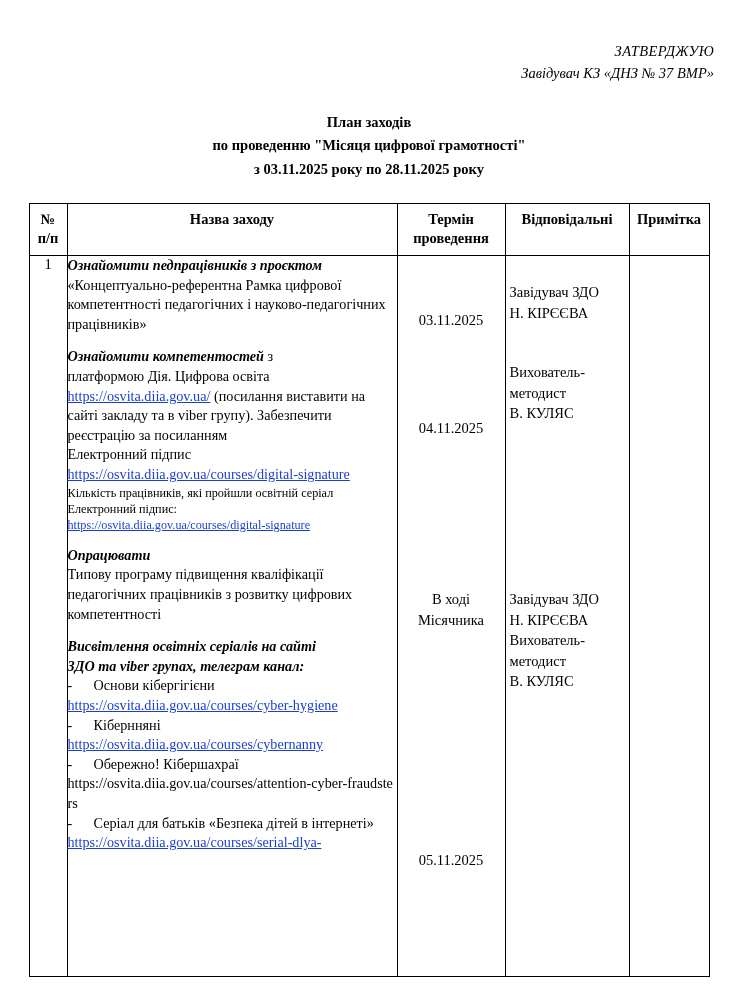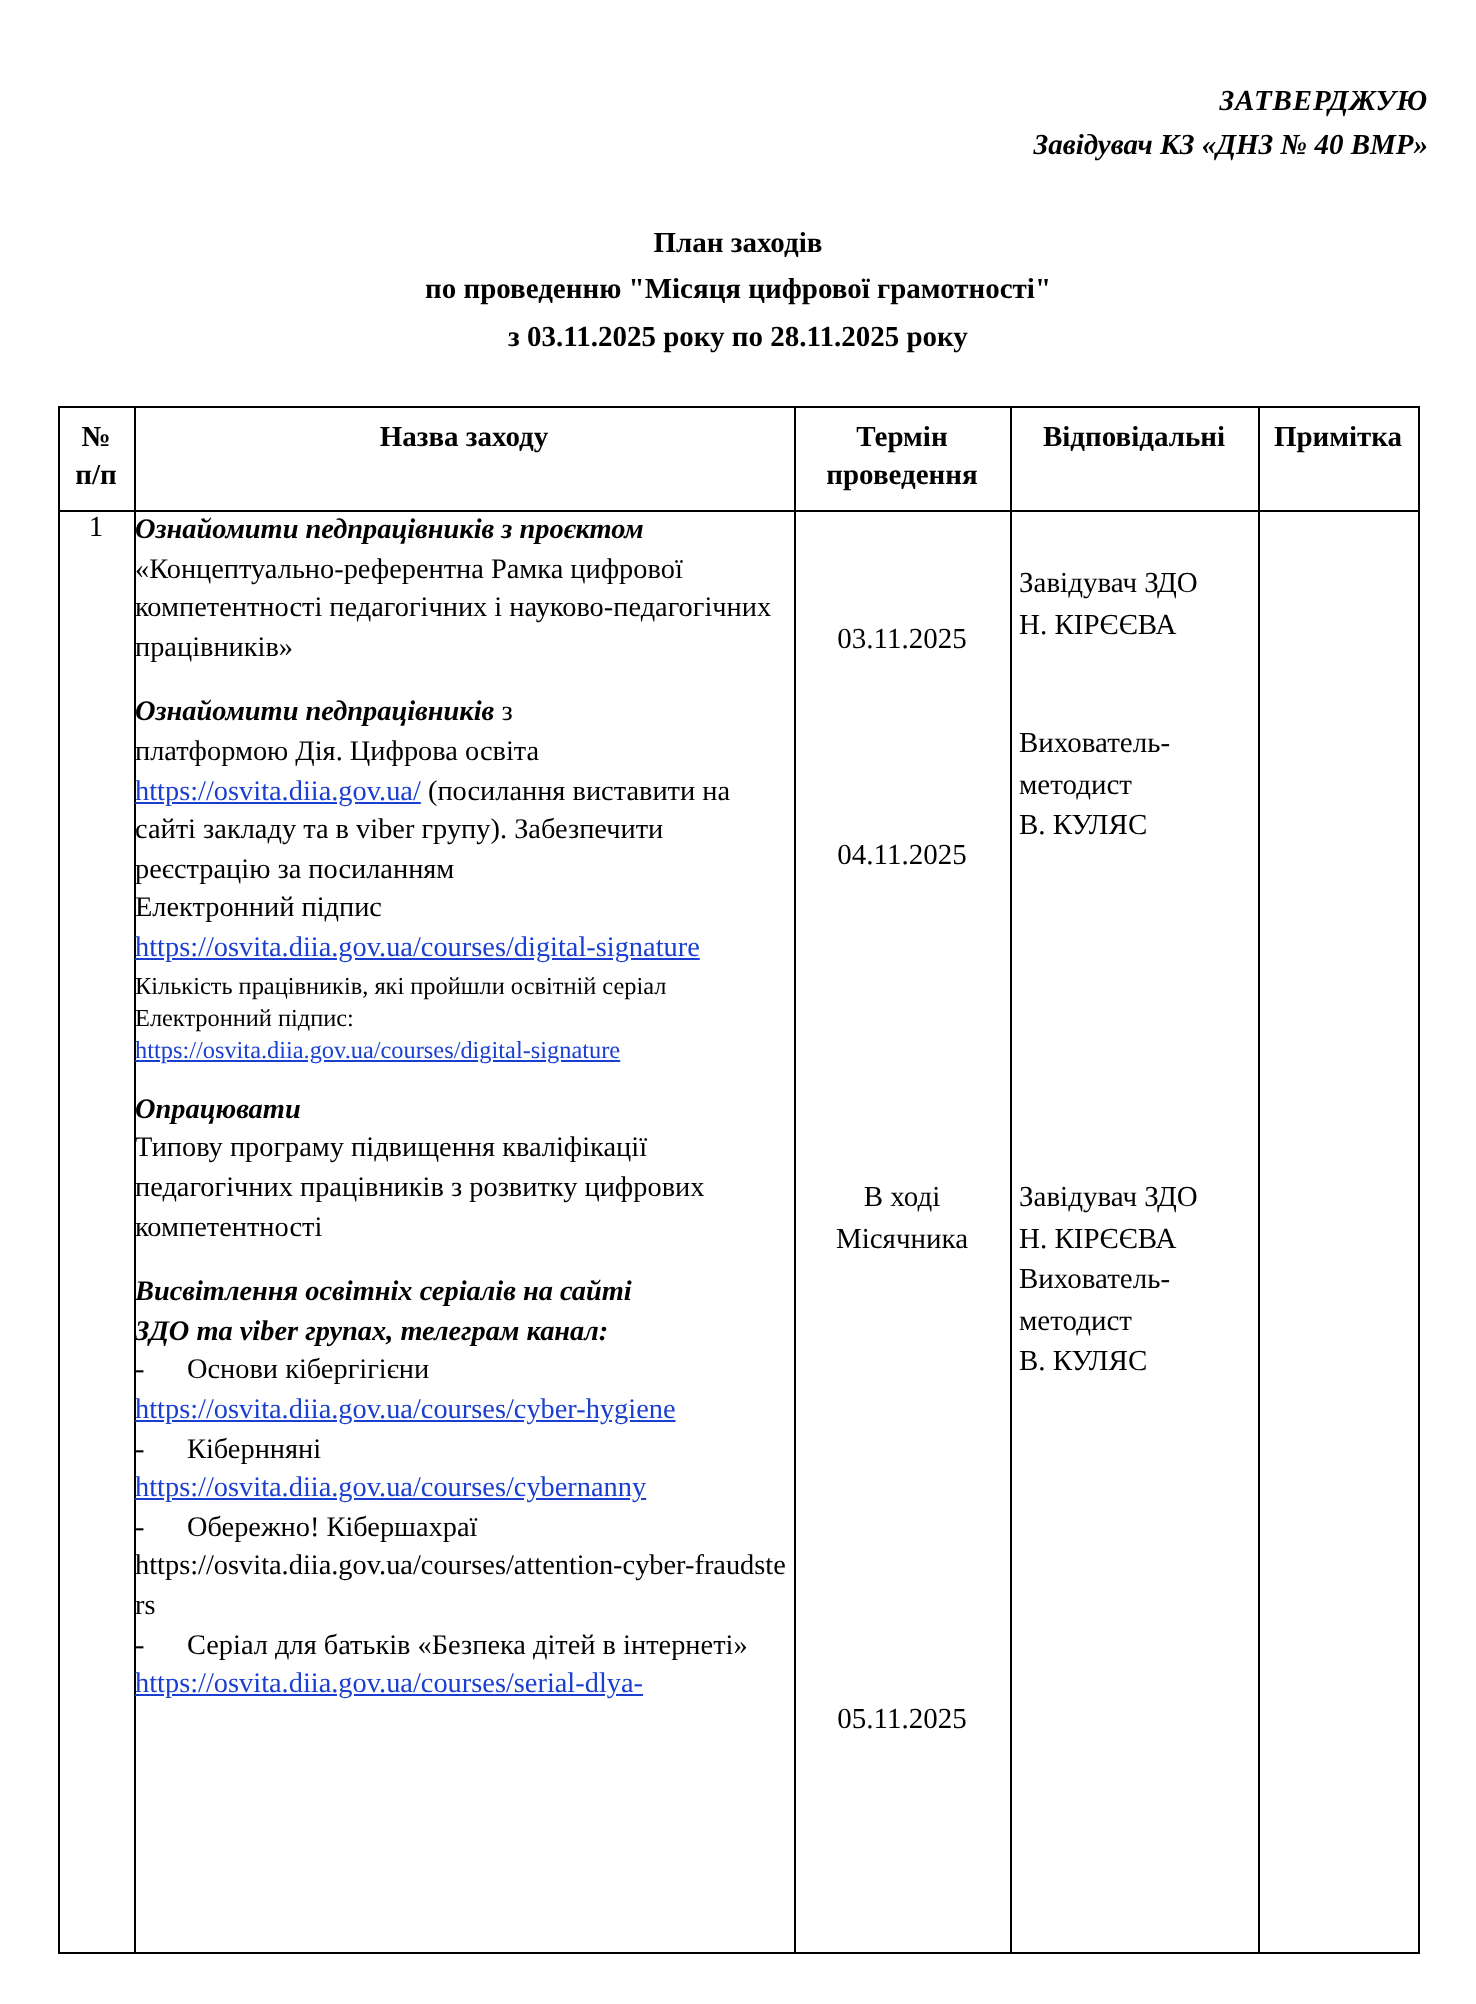--- a/index.html
+++ b/index.html
@@ -17,21 +17,21 @@
   .page {
     position: relative;
     width: 738px;
     height: 1002px;
     padding: 0;
     box-sizing: border-box;
   }
   .approve-block {
     margin: 40px 24px 0 0;
     text-align: right;
-    font-weight: bold;
+    font-weight: normal;
     font-style: italic;
     font-size: 14.5px;
     line-height: 1.55;
   }
   .approve-block .line1 { letter-spacing: 0.4px; }
   .approve-sign {
     display: inline-block;
   }
   .approve-underline {
     display: inline-block;
@@ -134,21 +134,21 @@
     min-height: 720px;
   }
 </style>
 </head>
 <body>
 
 <div class="page">
 
   <div class="approve-block">
     <div class="line1">ЗАТВЕРДЖУЮ</div>
-    <div>Завідувач КЗ «ДНЗ № 40 ВМР»</div>
+    <div>Завідувач КЗ «ДНЗ № 37 ВМР»</div>
   </div>
 
   <div class="doc-title">
     <div>План заходів</div>
     <div>по проведенню "Місяця цифрової грамотності"</div>
     <div>з 03.11.2025 року по 28.11.2025 року</div>
   </div>
 
   <table class="plan">
     <colgroup>
@@ -180,21 +180,21 @@
         <td class="name">
           <div class="cellwrap">
 
             <div class="blk">
               <div class="bi">Ознайомити педпрацівників з проєктом</div>
               <div>«Концептуально-референтна Рамка цифрової компетентності педагогічних і науково-педагогічних працівників»</div>
             </div>
 
             <div class="blk">
               <div>
-                <span class="bi">Ознайомити педпрацівників</span><span> з</span>
+                <span class="bi">Ознайомити компетентостей</span><span> з</span>
               </div>
               <div>платформою Дія. Цифрова освіта</div>
               <div>
                 <a class="link" href="#">https://osvita.diia.gov.ua/</a><span> (посилання виставити на сайті закладу та в viber групу). Забезпечити реєстрацію за посиланням</span>
               </div>
               <div>Електронний підпис</div>
               <div>
                 <a class="link" href="#">https://osvita.diia.gov.ua/courses/digital-signature</a>
               </div>
               <div class="small">Кількість працівників, які пройшли освітній серіал Електронний підпис:</div>

